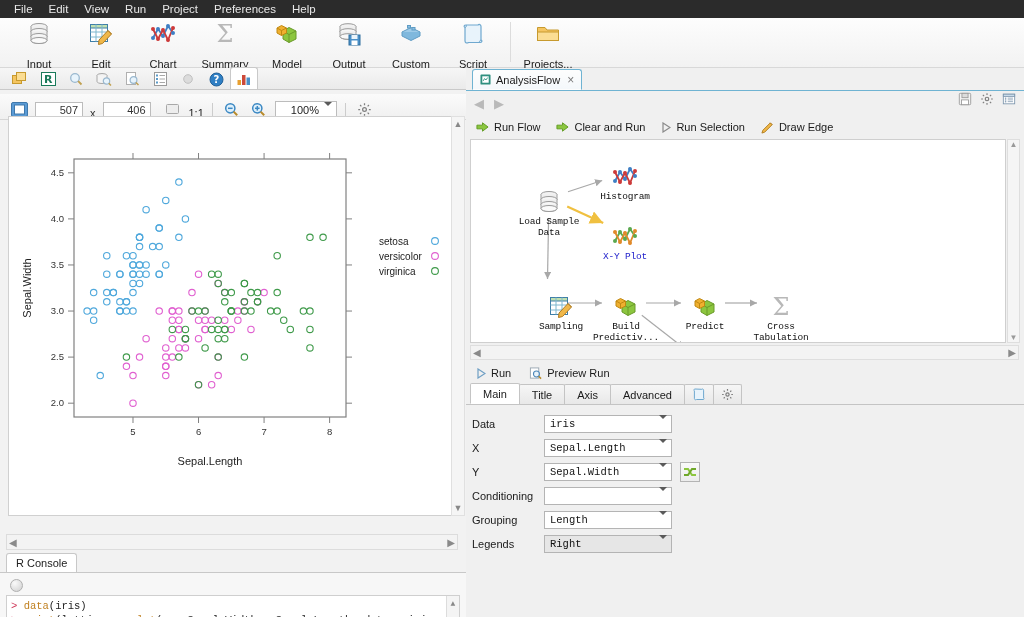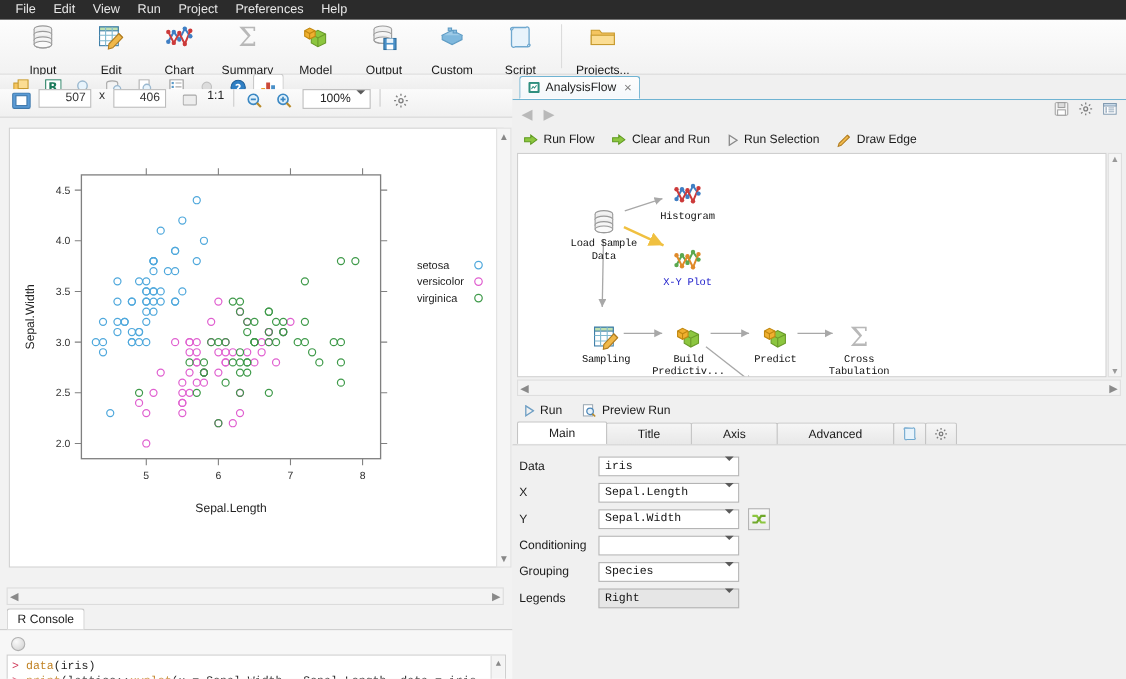--- a/index.html
+++ b/index.html
@@ -57,24 +57,24 @@
     width: 28px; height: 21px; display: flex; align-items: center;
     justify-content: center; cursor: default; border: 1px solid transparent;
     border-bottom: none;
   }
   .ctab.active {
     background: #ffffff; border-color: #c9c9c9;
     border-radius: 3px 3px 0 0; height: 22px;
   }
 
   .chart-toolbar {
-    position: absolute; top: 13px; left: 0; width: 466px; height: 26px;
+    position: absolute; top: 26px; left: 0; width: 466px; height: 26px;
     background: linear-gradient(#fbfbfb,#f0f0f0);
     border-bottom: 1px solid #d6d6d6;
-    display: flex; align-items: flex-start; padding-left: 8px; gap: 5px;
+    display: flex; align-items: flex-end; padding-left: 8px; gap: 5px;
   }
   .tbtn {
     width: 22px; height: 20px; display: flex; align-items: center;
     justify-content: center; cursor: default; border-radius: 2px;
   }
   .numbox {
     width: 48px; height: 17px; background: #fff; border: 1px solid #bcbcbc;
     font-size: 11px; text-align: right; padding-right: 4px; line-height: 15px;
     color: #333;
   }
@@ -204,21 +204,21 @@
   .props-runbar {
     position: absolute; top: 294px; left: 0; width: 558px; height: 22px;
     display: flex; align-items: center; padding-left: 10px; gap: 18px;
   }
   .props-tabrow {
     position: absolute; top: 316px; left: 0; width: 558px; height: 21px;
     display: flex; align-items: flex-end; padding-left: 4px;
     border-bottom: 1px solid #c4c4c4;
   }
   .ptab {
-    height: 20px; padding: 0 28px; display: flex; align-items: center;
+    height: 20px; padding: 0 12px; display: flex; align-items: center;
     font-size: 11px; color: #1a1a1a; border: 1px solid #c4c4c4;
     border-bottom: none; background: linear-gradient(#f6f6f6,#e8e8e8);
     margin-right: -1px; border-radius: 2px 2px 0 0;
   }
   .ptab.active { background: #fff; border-bottom: 1px solid #fff; height: 21px; }
   .ptab.iconic { padding: 0 7px; }
 
   .props-form {
     position: absolute; top: 337px; left: 0; width: 558px; height: 212px;
     background: #f0f0f0; padding: 7px 0 0 6px;
@@ -881,21 +881,21 @@
     <circle cx="23" cy="12" r="2" fill="#5aa84f"></circle>
     <circle cx="3" cy="8" r="2" fill="#e08a2a"></circle>
                 <circle cx="8" cy="18" r="2" fill="#e08a2a"></circle>
     <circle cx="13" cy="9" r="2" fill="#e08a2a"></circle>
                 <circle cx="18" cy="19" r="2" fill="#e08a2a"></circle>
     <circle cx="23" cy="7" r="2" fill="#e08a2a"></circle>
               </svg>
             </div>
             <div class="nlbl">X-Y Plot</div>
           </div>
-          <div class="node" style="left: 38px; top: 146px; width: 84px;">
+          <div class="node" style="left: 48px; top: 146px; width: 84px;">
             <div class="nic">
               <svg width="26" height="26" viewBox="0 0 26 26">
     <rect x="2.5" y="3.5" width="17" height="17" fill="#ffffff" stroke="#3f7fa8"></rect>
     <rect x="2.5" y="3.5" width="17" height="3.5" fill="#bfe0b0" stroke="#3f7fa8"></rect>
     <line x1="8" y1="3.5" x2="8" y2="20.5" stroke="#7fb8cf"></line>
     <line x1="14" y1="3.5" x2="14" y2="20.5" stroke="#7fb8cf"></line>
     <line x1="2.5" y1="11" x2="19.5" y2="11" stroke="#7fb8cf"></line>
     <line x1="2.5" y1="16" x2="19.5" y2="16" stroke="#7fb8cf"></line>
     <path d="M11 19 L20 9.5 L23.5 13 L14.5 22.5 L10.5 23.5 Z" fill="#f0b84a" stroke="#b07c20"></path>
     <path d="M20 9.5 L23.5 13" stroke="#b07c20"></path>
@@ -1020,21 +1020,21 @@
         <div class="frow">
           <div class="flabel">Conditioning</div>
           <div class="fsel">
             <span></span>
             <span class="cv"><span class="chev"></span></span>
           </div>
         </div>
         <div class="frow">
           <div class="flabel">Grouping</div>
           <div class="fsel">
-            <span>Species</span>
+            <span>Length</span>
             <span class="cv"><span class="chev"></span></span>
           </div>
         </div>
         <div class="frow">
           <div class="flabel">Legends</div>
           <div class="fsel grey">
             <span>Right</span>
             <span class="cv"><span class="chev"></span></span>
           </div>
         </div>

